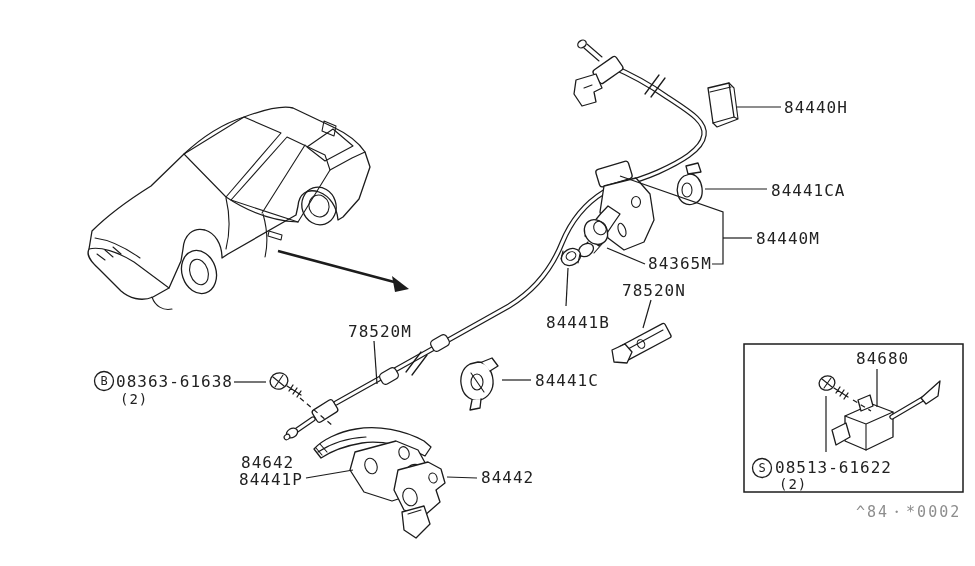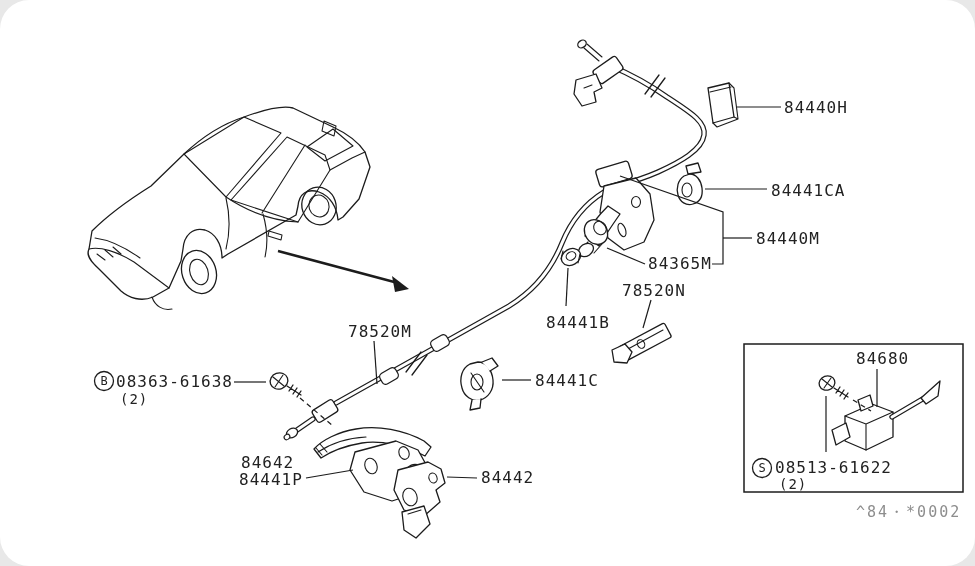--- a/index.html
+++ b/index.html
@@ -1,18 +1,18 @@
 <!DOCTYPE html>
 <html><head>
 <meta charset="utf-8">
 <style>
   html,body{margin:0;padding:0;background:#e8e8e8;}
   .stage{
     position:relative;width:975px;height:566px;background:#ffffff;
-    font-family:"DejaVu Sans Mono",monospace;overflow:hidden;border-radius:29px;
+    font-family:"DejaVu Sans Mono",monospace;overflow:hidden;
   }
   svg{display:block;}
   .line{stroke:#1c1c1c;stroke-width:1.3;fill:none;stroke-linecap:round;stroke-linejoin:round;}
   .thin{stroke:#1c1c1c;stroke-width:1.1;fill:none;stroke-linecap:round;stroke-linejoin:round;}
   .fillw{fill:#ffffff;}
   .leader{stroke:#1c1c1c;stroke-width:1.2;fill:none;}
   .dashed{stroke:#1c1c1c;stroke-width:1.2;fill:none;stroke-dasharray:5 4;}
   .tube-o{stroke:#1c1c1c;stroke-width:5.4;fill:none;stroke-linecap:round;}
   .tube-i{stroke:#ffffff;stroke-width:3;fill:none;stroke-linecap:round;}
   .part-label{font-family:"DejaVu Sans Mono",monospace;font-size:16px;letter-spacing:1px;fill:#222222;}

